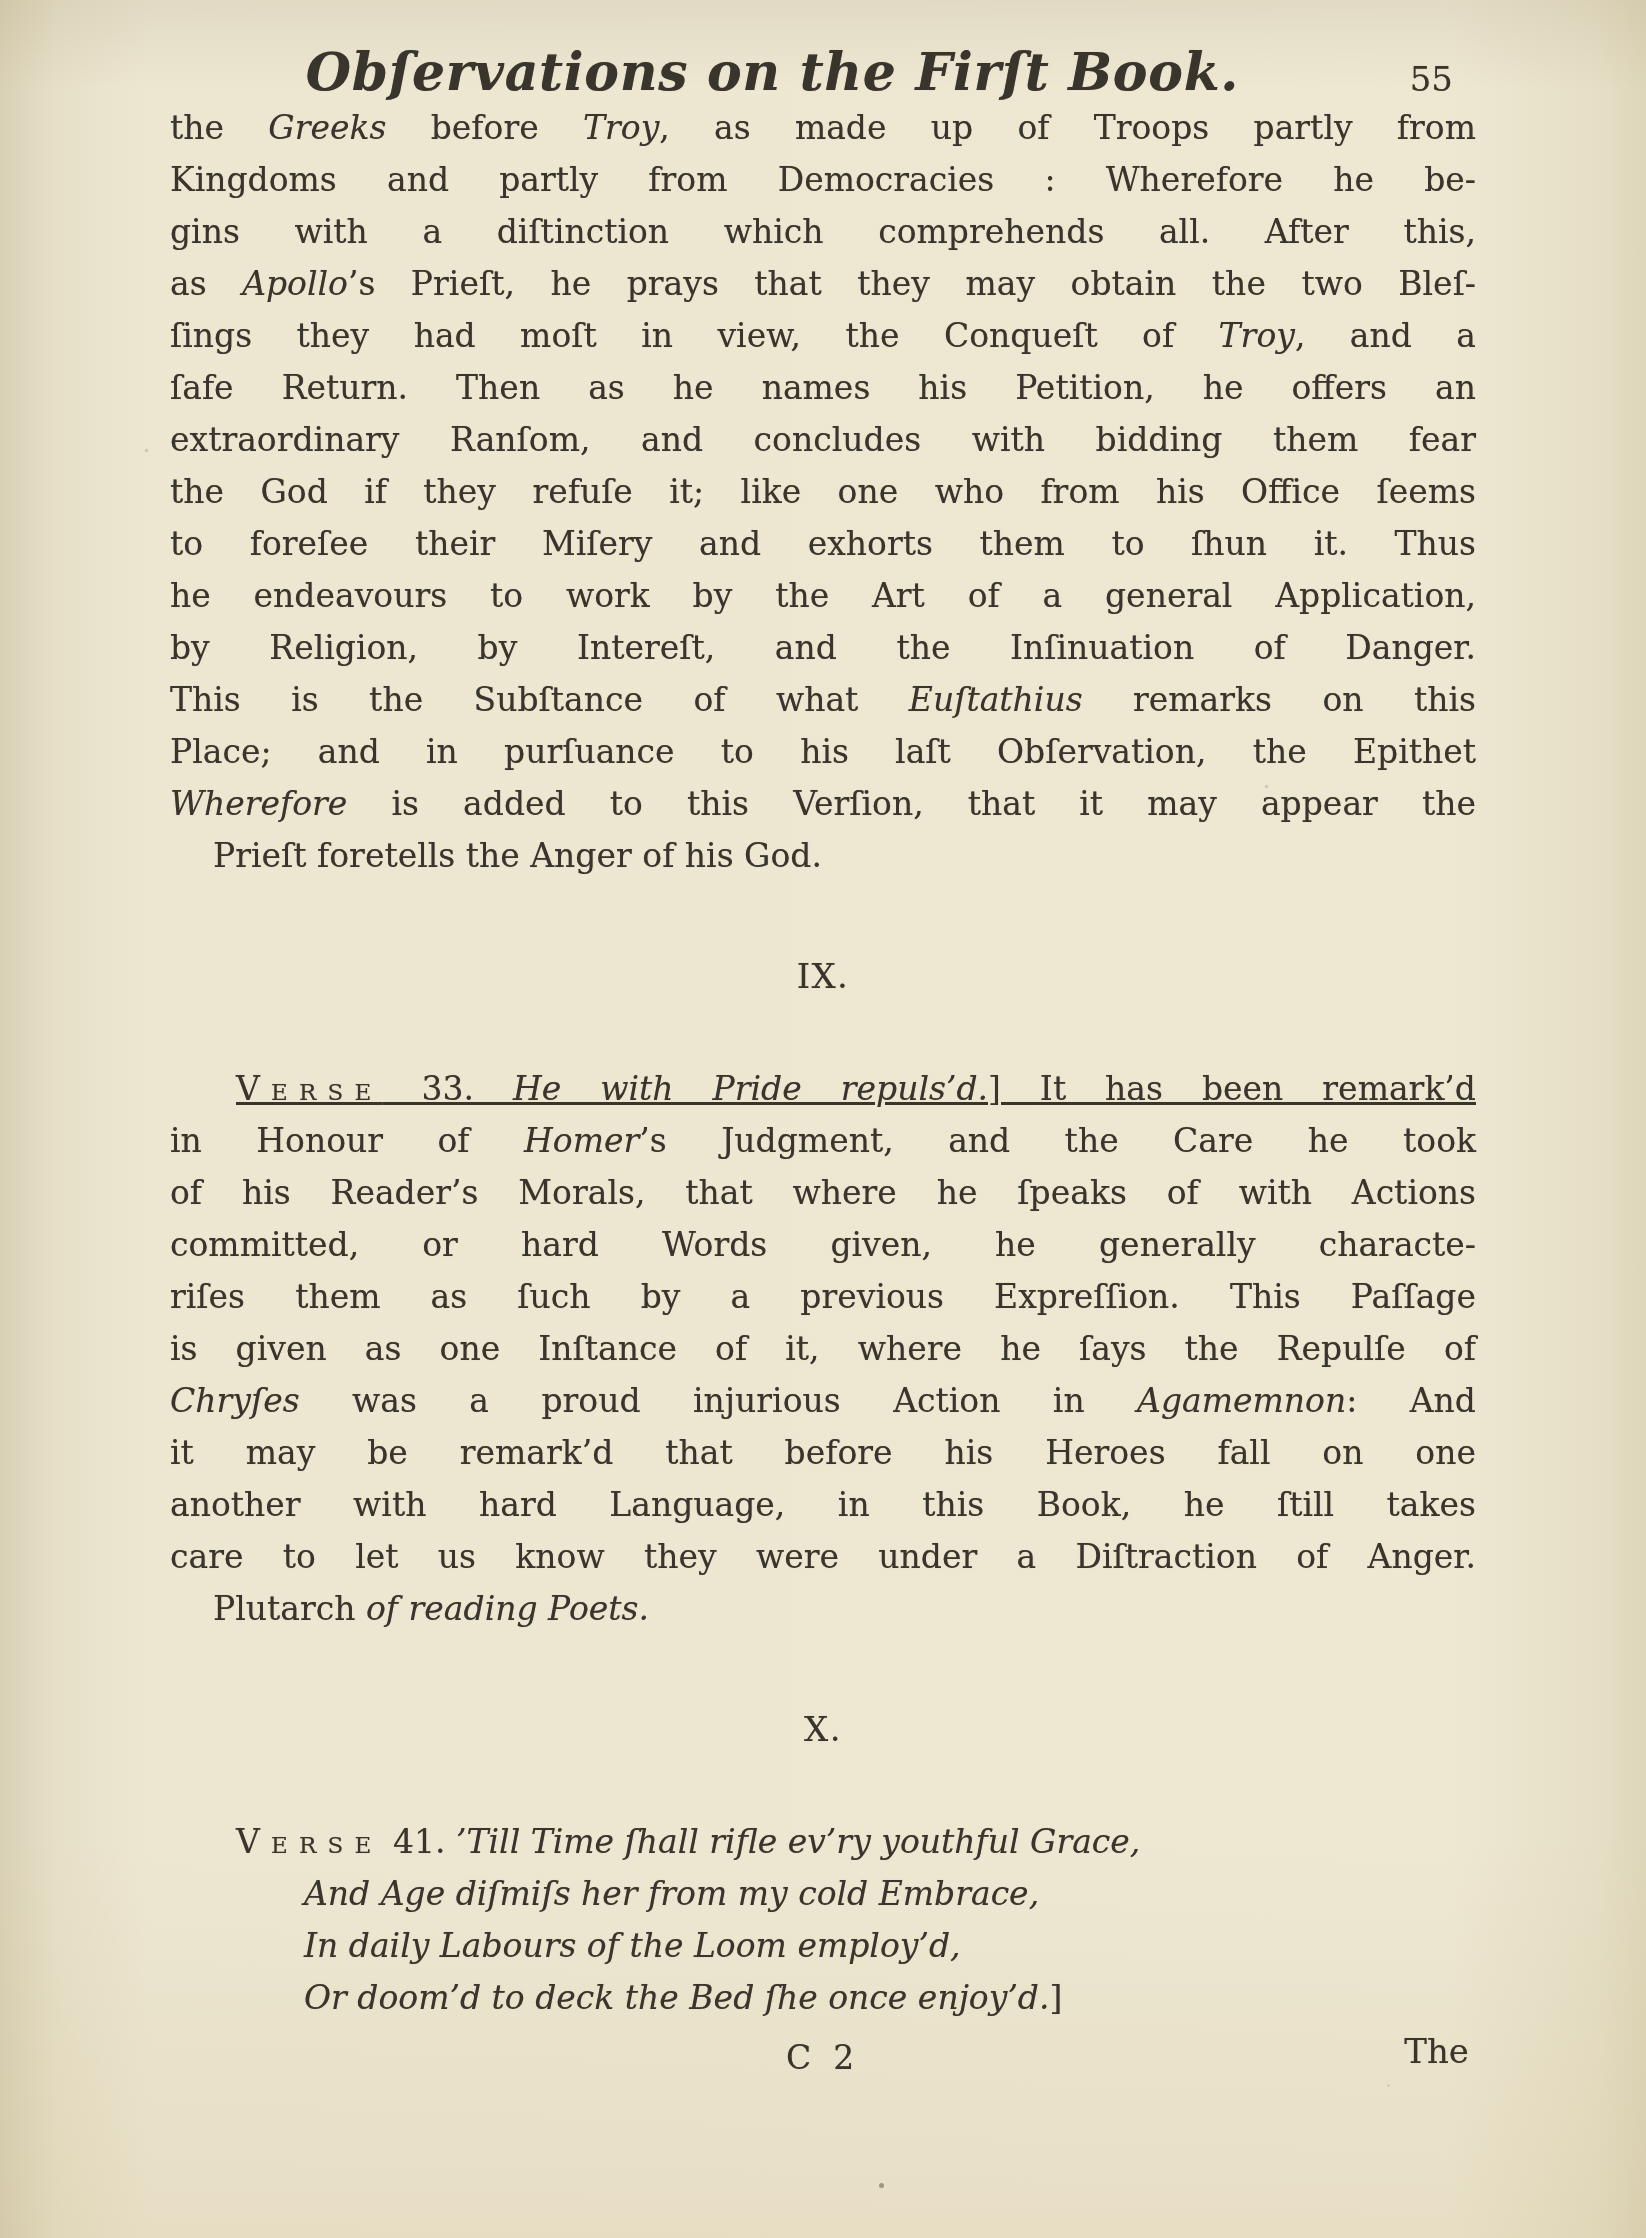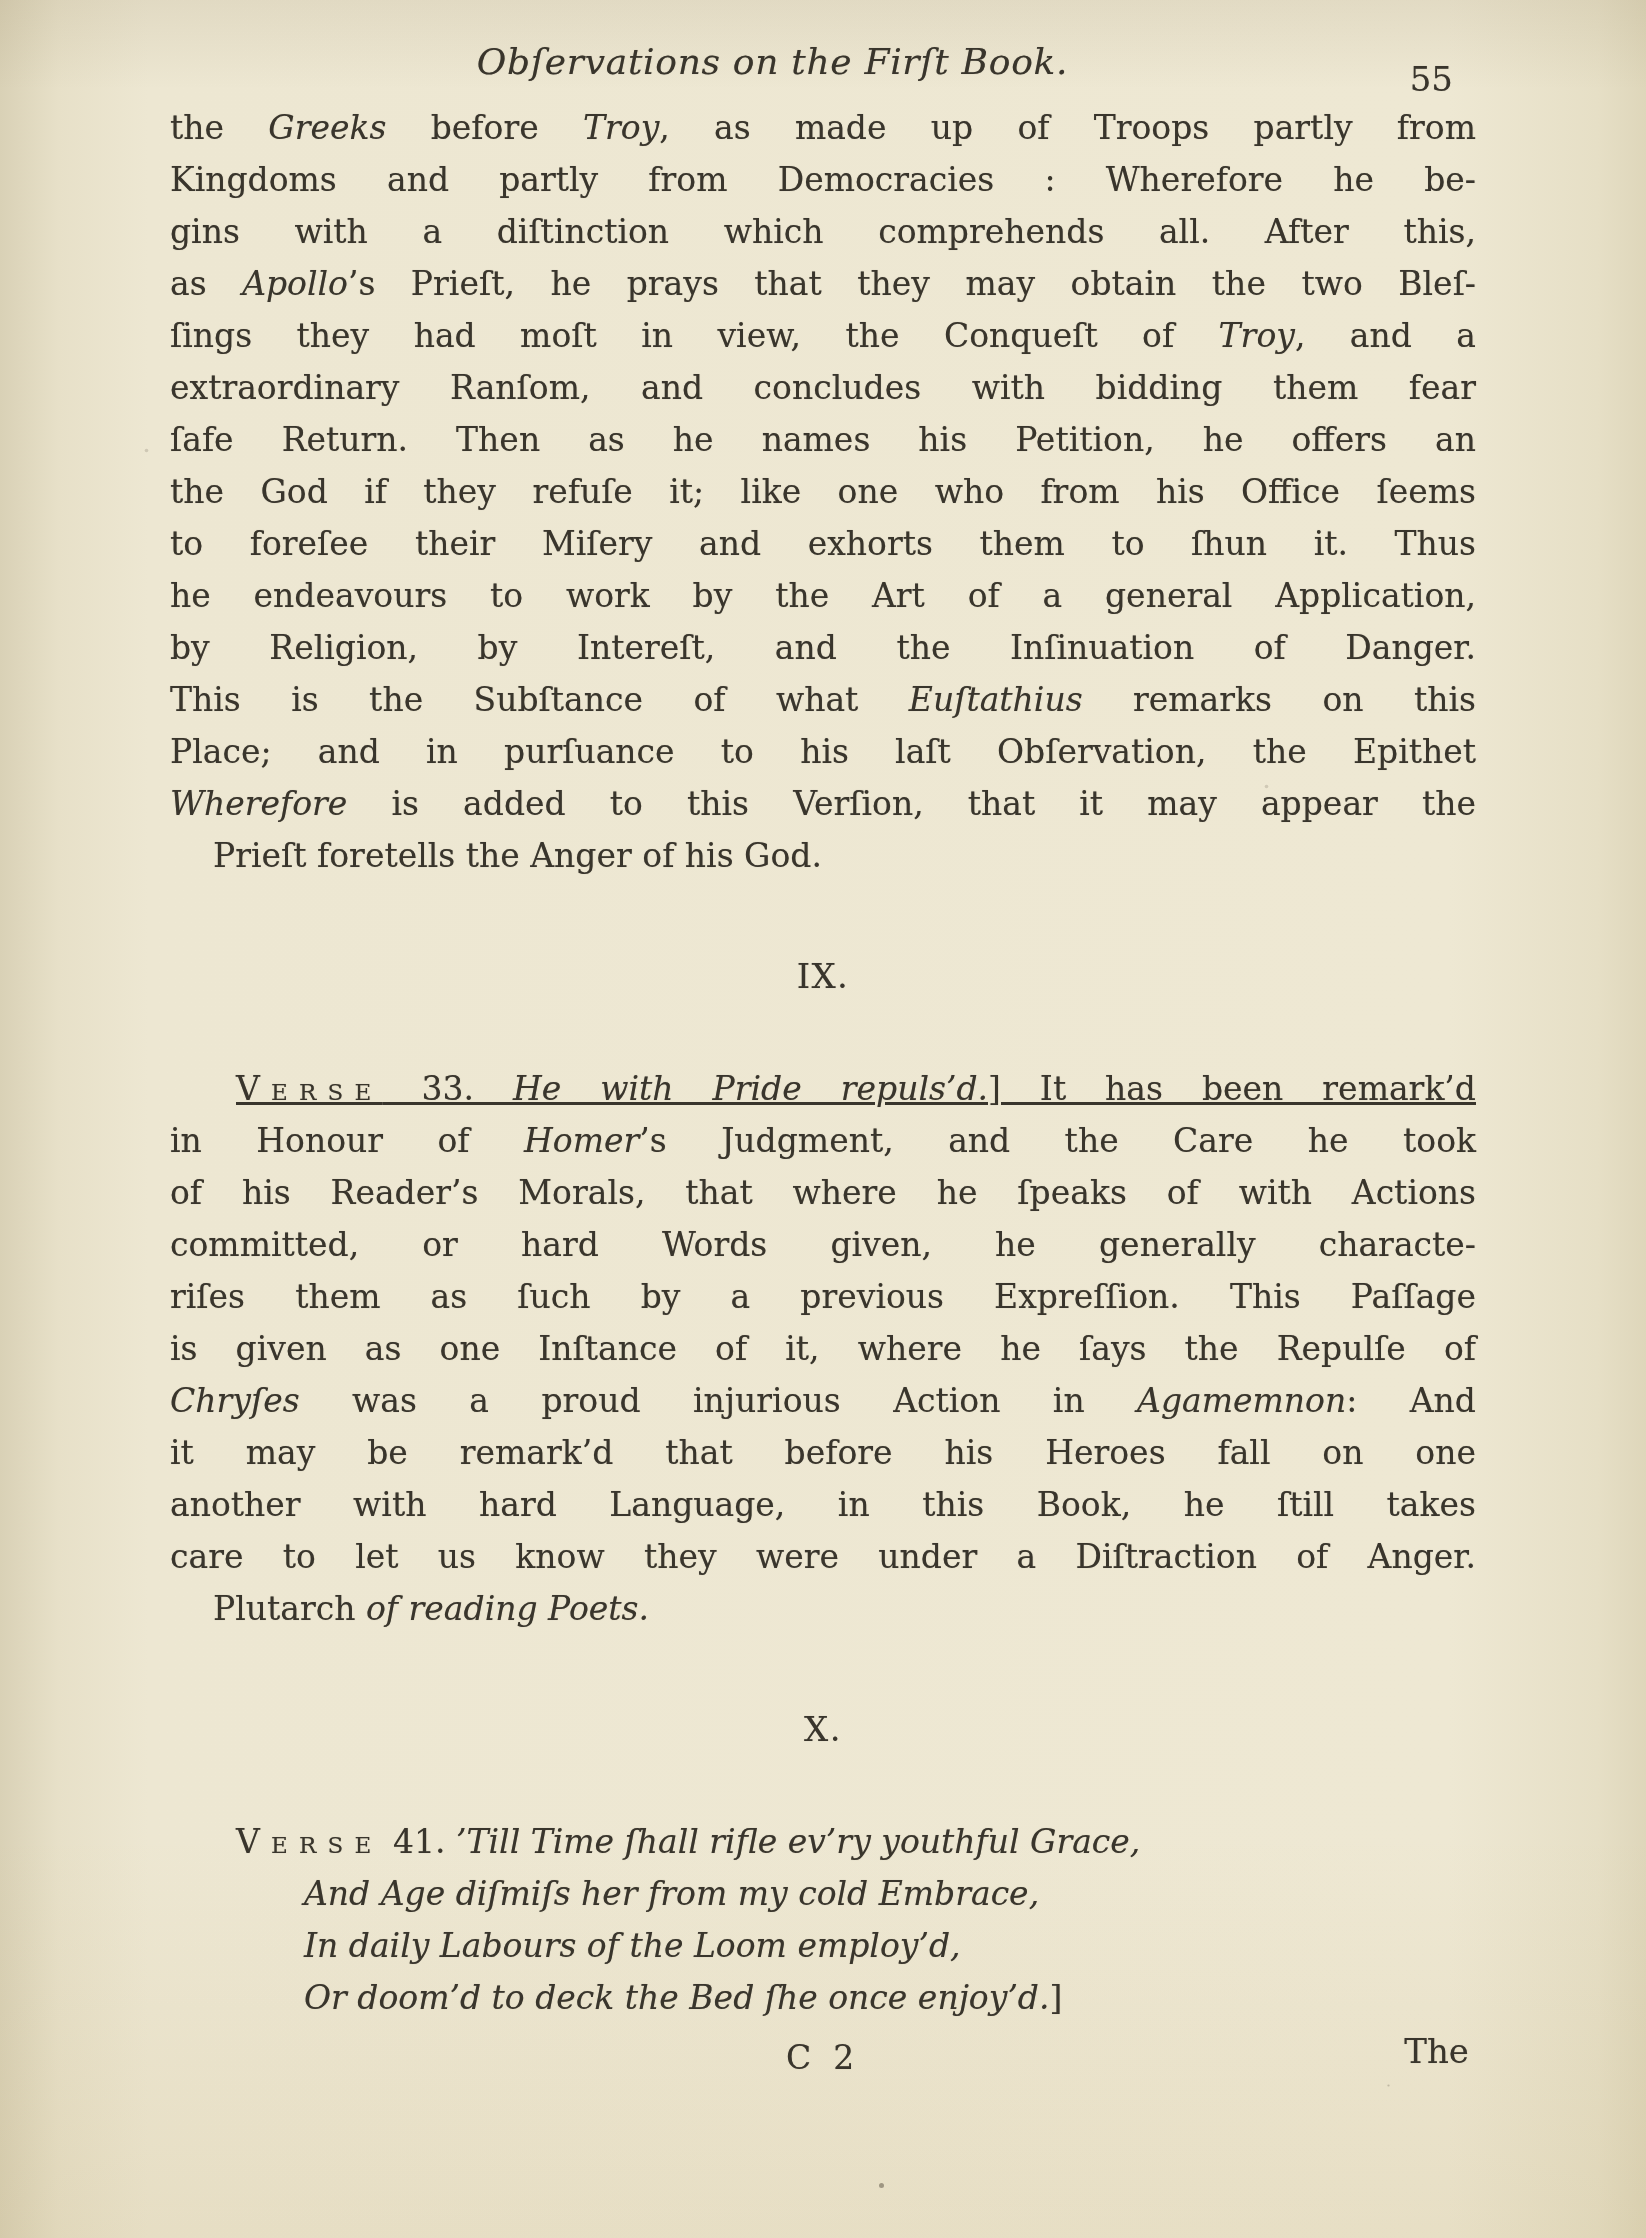--- a/index.html
+++ b/index.html
@@ -49,23 +49,24 @@
     position: relative;
     height: 61px;
     margin-bottom: 0;
   }
   .running-title {
     position: absolute;
     left: 0;
     right: 101px;
     text-align: center;
     font-style: italic;
-    font-size: 36px;
+    font-size: 52px;
     letter-spacing: 0.7px;
     white-space: nowrap;
+    font-weight: bold;
   }
   .page-number {
     position: absolute;
     right: 23px;
     top: 18px;
     font-size: 34px;
   }
   .para, .verse-block {
     margin: 0;
   }
@@ -127,22 +128,22 @@
       <div class="page-number">55</div>
     </header>
 
     <main class="page-body">
         <div class="para">
           <div class="line"><span>the </span><span class="it">Greeks</span><span> before </span><span class="it">Troy</span><span>, as made up of Troops partly from</span></div>
           <div class="line"><span>Kingdoms and partly from Democracies : Wherefore he be-</span></div>
           <div class="line"><span>gins with a diſtinction which comprehends all. After this,</span></div>
           <div class="line"><span>as </span><span class="it">Apollo</span><span>’s Prieſt, he prays that they may obtain the two Bleſ-</span></div>
           <div class="line"><span>ſings they had moſt in view, the Conqueſt of </span><span class="it">Troy</span><span>, and a</span></div>
+          <div class="line"><span>ſafe Return. Then as he names his Petition, he offers an</span></div>
           <div class="line"><span>extraordinary Ranſom, and concludes with bidding them fear</span></div>
-          <div class="line"><span>ſafe Return. Then as he names his Petition, he offers an</span></div>
           <div class="line"><span>the God if they refuſe it; like one who from his Office ſeems</span></div>
           <div class="line"><span>to foreſee their Miſery and exhorts them to ſhun it. Thus</span></div>
           <div class="line"><span>he endeavours to work by the Art of a general Application,</span></div>
           <div class="line"><span>by Religion, by Intereſt, and the Inſinuation of Danger.</span></div>
           <div class="line"><span>This is the Subſtance of what </span><span class="it">Euſtathius</span><span> remarks on this</span></div>
           <div class="line"><span>Place; and in purſuance to his laſt Obſervation, the Epithet</span></div>
           <div class="line"><span class="it">Wherefore</span><span> is added to this Verſion, that it may appear the</span></div>
           <div class="line last"><span>Prieſt foretells the Anger of his God.</span></div>
         </div>
         <div class="section-heading">IX.</div>

